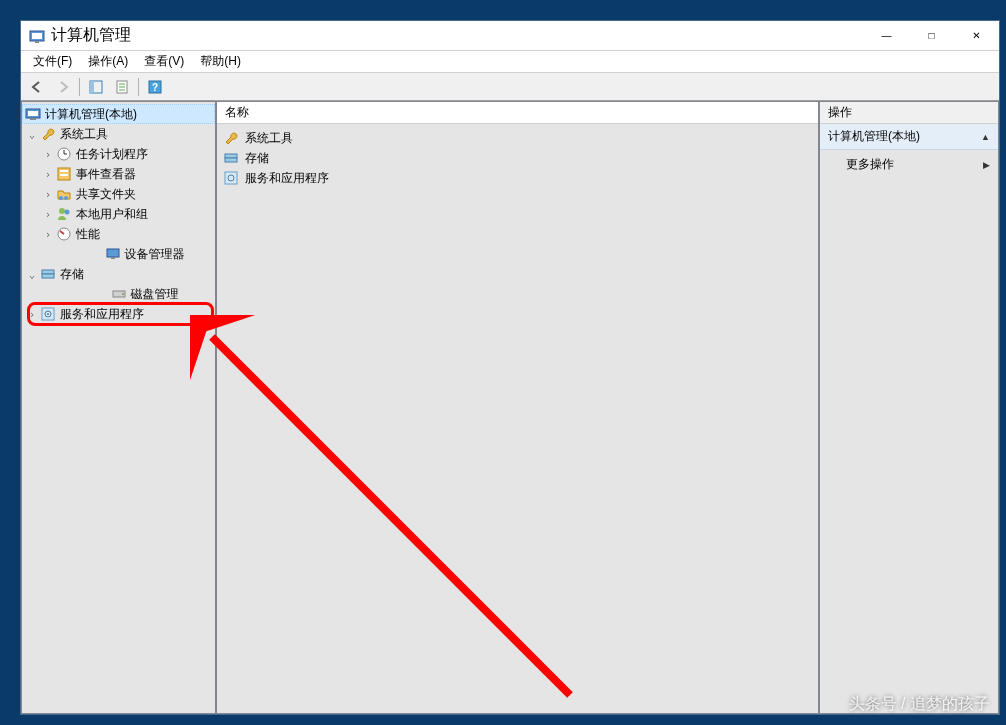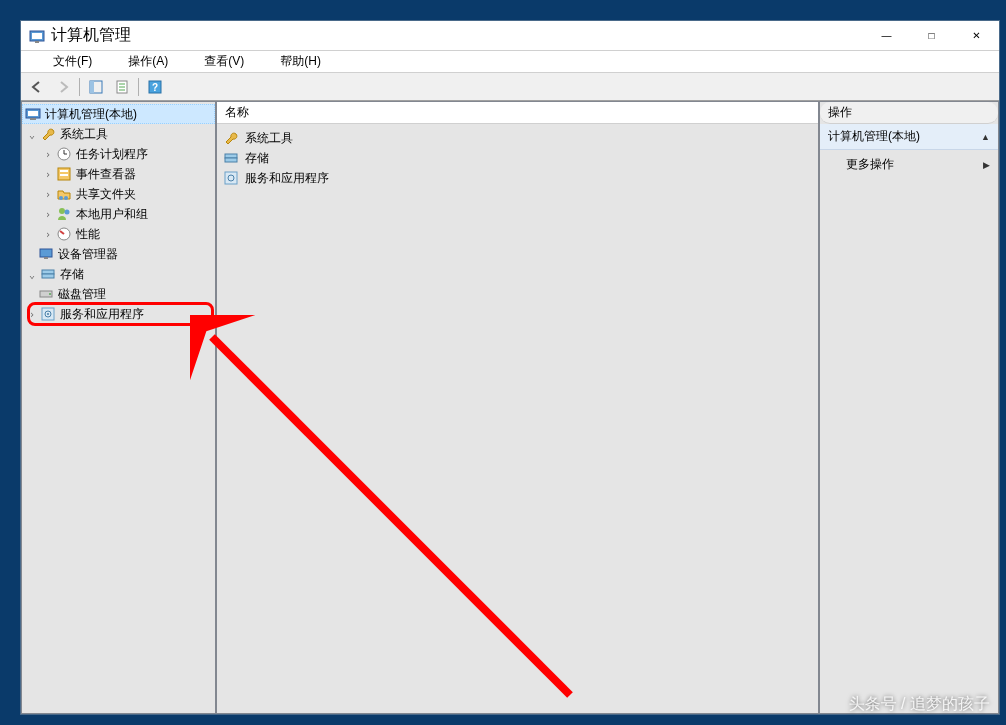--- a/index.html
+++ b/index.html
@@ -46,21 +46,21 @@
   }
 
   
   .menubar {
     height: 22px;
     display:flex; align-items:center;
     padding: 0 4px;
     border-bottom: 1px solid #d0d0d0;
     font-size:12px;
   }
-  .menu-item { padding: 2px 8px; cursor:default;margin-left:20px; }
+  .menu-item { padding: 2px 8px; cursor:default; }
 
   
   .toolbar {
     height: 28px;
     display:flex; align-items:center;
     padding: 0 4px; gap:2px;
     border-bottom: 1px solid #a0a0a0;
     background:#f0f0f0;
   }
   .tb-btn {
@@ -89,21 +89,21 @@
     height:20px; padding-right:4px;
     white-space:nowrap; cursor:default;
   }
   .node.selected { background:#cde8ff; border:1px dotted #99d1ff; }
   .expander {
     width:16px;text-align:center;color:#666;font-size:10px;
     font-family:monospace;
   }
   .indent0 { padding-left:2px; }
   .indent1 { padding-left:18px; }
-  .indent2 { padding-left:16px; }
+  .indent2 { padding-left:56px;justify-content:center; }
   .node .icon { width:16px;height:16px;margin-right:4px;display:inline-flex;align-items:center;justify-content:center; }
   .node .label { font-size:12px; }
   .highlight-box {
     border:3px solid #ff0000;
     border-radius:8px;
     position:absolute;
     pointer-events:none;
     z-index:20;
   }
 
@@ -115,21 +115,21 @@
   }
   .list-body { padding:4px 2px; }
   .list-item {
     display:flex;align-items:center;height:20px;padding:0 4px;cursor:default;
   }
   .list-item .icon { width:16px;height:16px;margin-right:6px;display:inline-flex;align-items:center;justify-content:center; }
 
   
   .actions-header {
     height:22px;background:#f0f0f0;border-bottom:1px solid #d0d0d0;
-    display:flex;align-items:center;padding-left:8px;font-size:12px;border-radius:10px;
+    display:flex;align-items:center;padding-left:8px;font-size:12px;
   }
   .actions-section {
     background:#e4eef9;padding:4px 8px;font-size:12px;
     border-bottom:1px solid #c8d6e8;
     display:flex;align-items:center;justify-content:space-between;
   }
   .actions-section .caret { font-size:9px;color:#333; }
   .actions-link {
     padding:6px 8px 6px 26px;font-size:12px;cursor:default;
     display:flex;align-items:center;justify-content:space-between;

